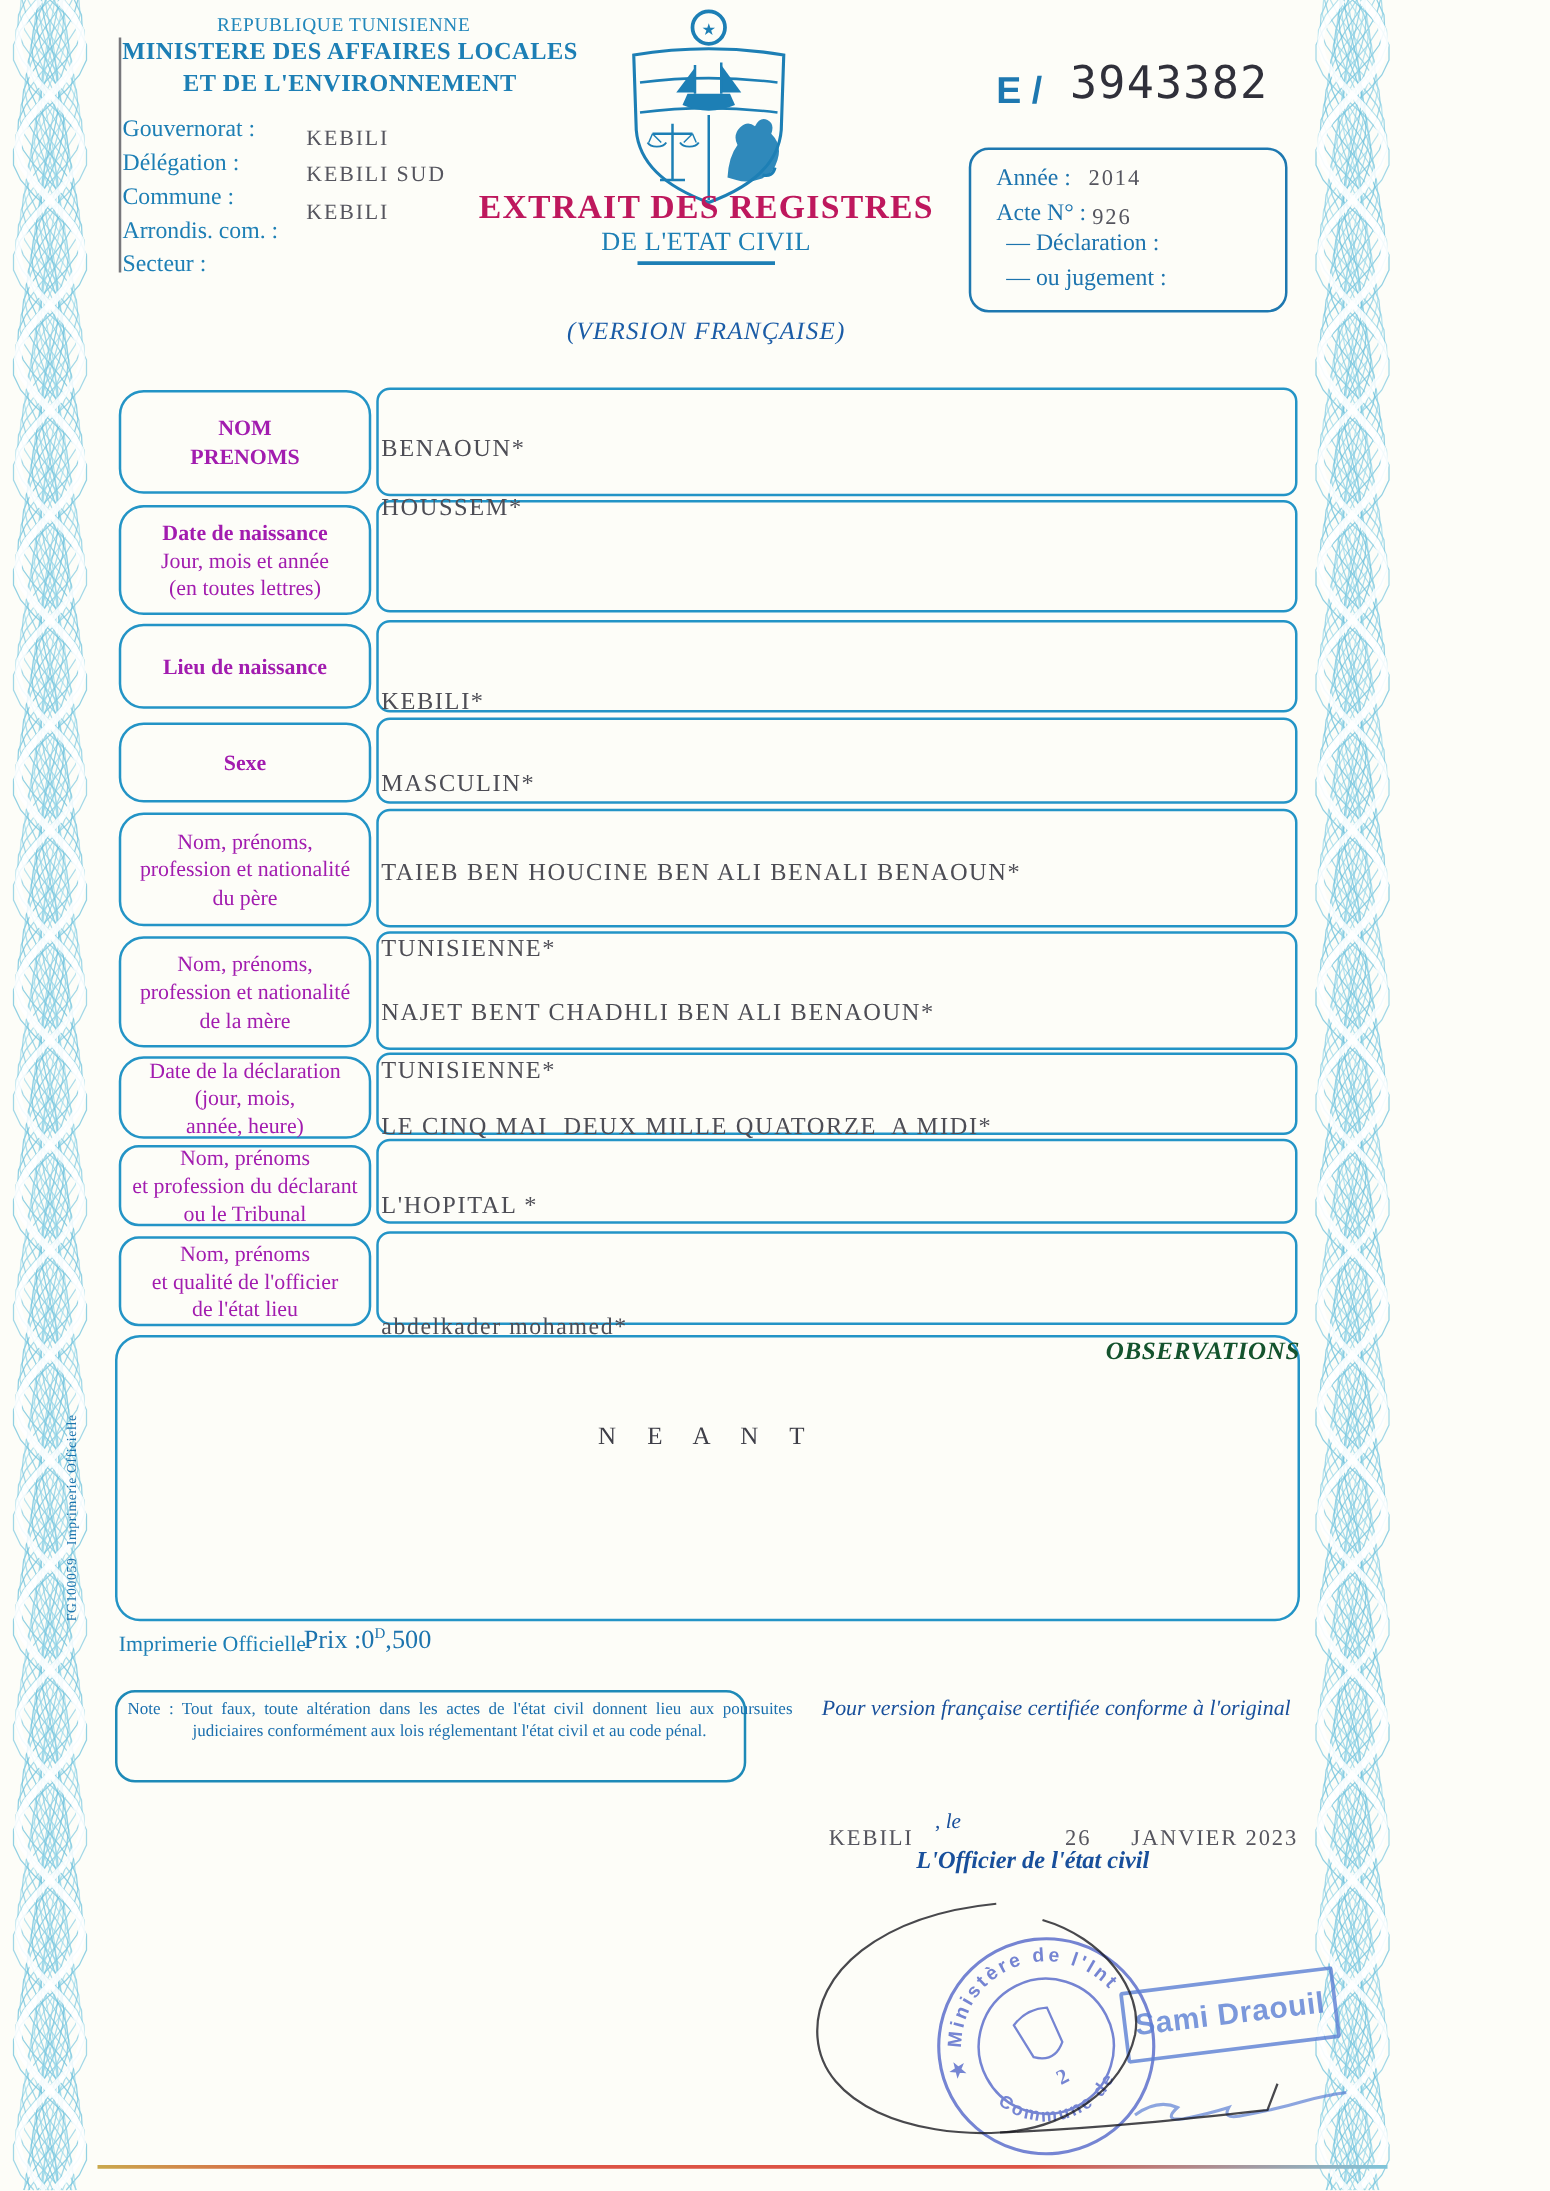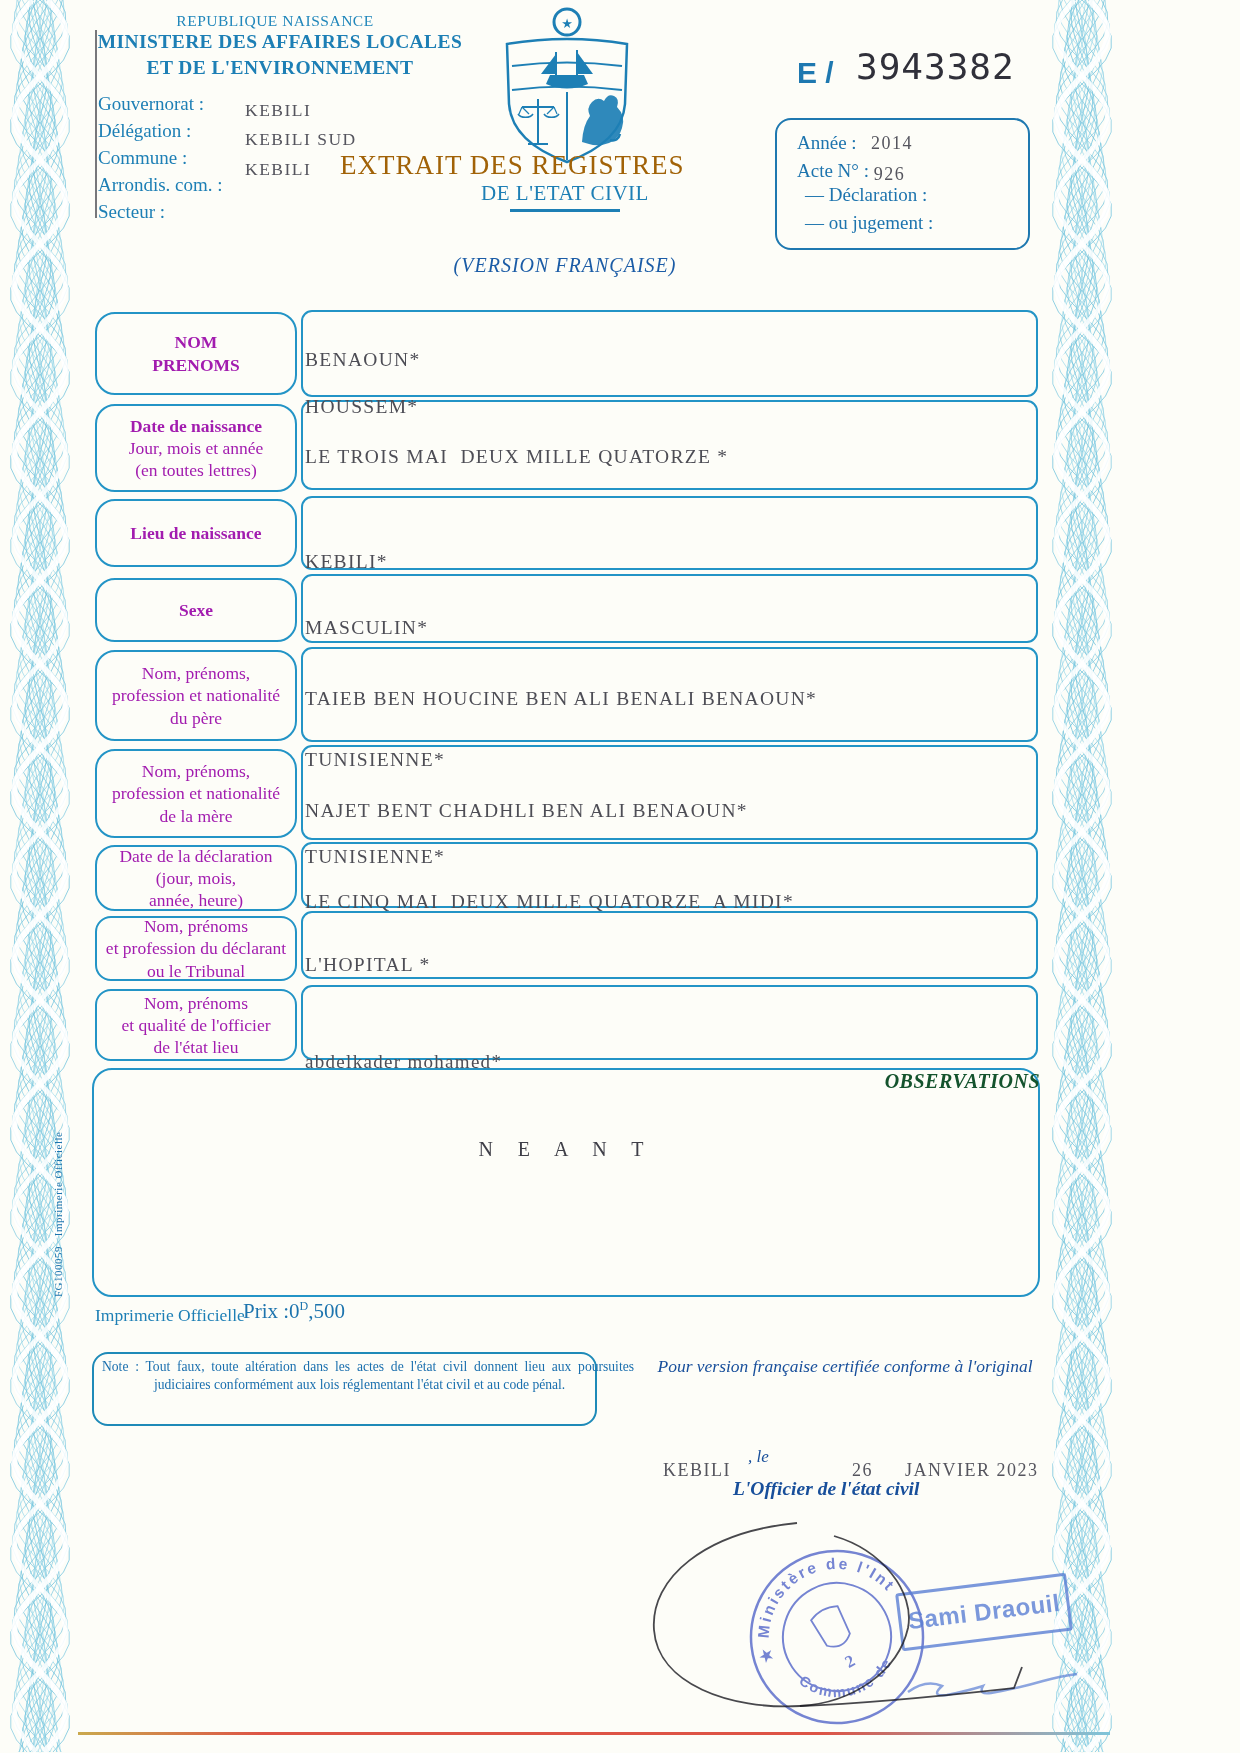--- a/index.html
+++ b/index.html
@@ -7,21 +7,21 @@
         overflow:hidden;font-family:"Liberation Serif",serif;}
   .abs{position:absolute;}
   
   .republic{left:150px;top:12px;width:250px;text-align:center;color:#2187bb;font-size:15.5px;letter-spacing:.5px;}
   .ministry1{left:95px;top:31px;width:370px;text-align:center;color:#1d7fb5;font-weight:bold;font-size:19.5px;letter-spacing:.4px;}
   .ministry2{left:95px;top:57px;width:370px;text-align:center;color:#1d7fb5;font-weight:bold;font-size:19.5px;letter-spacing:.4px;}
   .vrule{left:95px;top:30px;width:1.5px;height:188px;background:#4a4a52;opacity:.75;}
   .admin-label{left:98px;color:#1d7fb5;font-size:19px;line-height:27px;white-space:pre;}
   .admin-value{left:245px;color:#55555e;font-size:17.5px;letter-spacing:1.5px;white-space:pre;}
   
-  .t-extrait{left:340px;top:150px;width:450px;text-align:left;color:#a16207;font-weight:normal;font-size:27px;letter-spacing:1px;}
+  .t-extrait{left:340px;top:150px;width:450px;text-align:center;color:#be185d;font-weight:bold;font-size:27px;letter-spacing:1px;}
   .t-etat{left:340px;top:181px;width:450px;text-align:center;color:#1d7fb5;font-size:21px;letter-spacing:.5px;}
   .t-underline{left:510px;top:209px;width:110px;height:2.5px;background:#1d7fb5;}
   .t-naissance{left:340px;top:216px;width:450px;text-align:center;color:#1b5ca6;font-weight:bold;font-size:33px;letter-spacing:2px;}
   .t-version{left:340px;top:254px;width:450px;text-align:center;color:#1b5ca6;font-style:italic;font-size:20px;letter-spacing:1px;}
   
   .serial-prefix{left:797px;top:56px;color:#1e78b0;font-family:"Liberation Sans",sans-serif;font-size:30px;font-weight:600;}
   .serial-number{left:856px;top:46px;color:#30303a;font-family:"DejaVu Sans Mono",monospace;font-size:36px;font-weight:normal;letter-spacing:1px;}
   .acte-box{left:775px;top:118px;width:255px;height:132px;border:2.5px solid #1e78b0;border-radius:16px;
             color:#1d74ae;font-size:19px;padding:0;box-sizing:border-box;}
   .acte-line{position:absolute;left:20px;white-space:pre;}
@@ -126,21 +126,21 @@
       <path d="M47.1,0 L46.5,12 L44.3,24 L40.8,36 L36.8,48 L33.0,60 L30.2,72 L28.9,84 L29.5,96 L31.7,108 L35.2,120 L39.2,132 L43.0,144 L45.8,156 L47.1,168 L46.5,180 L44.3,192 L40.8,204 L36.8,216 L33.0,228 L30.2,240 L28.9,252 L29.5,264 L31.7,276 L35.2,288 L39.2,300 L43.0,312 L45.8,324 L47.1,336 L46.5,348 L44.3,360 L40.8,372 L36.8,384 L33.0,396 L30.2,408 L28.9,420 L29.5,432 L31.7,444 L35.2,456 L39.2,468 L43.0,480 L45.8,492 L47.1,504 L46.5,516 L44.3,528 L40.8,540 L36.8,552 L33.0,564 L30.2,576 L28.9,588 L29.5,600 L31.7,612 L35.2,624 L39.2,636 L43.0,648 L45.8,660 L47.1,672 L46.5,684 L44.3,696 L40.8,708 L36.8,720 L33.0,732 L30.2,744 L28.9,756 L29.5,768 L31.7,780 L35.2,792 L39.2,804 L43.0,816 L45.8,828 L47.1,840 L46.5,852 L44.3,864 L40.8,876 L36.8,888 L33.0,900 L30.2,912 L28.9,924 L29.5,936 L31.7,948 L35.2,960 L39.2,972 L43.0,984 L45.8,996 L47.1,1008 L46.5,1020 L44.3,1032 L40.8,1044 L36.8,1056 L33.0,1068 L30.2,1080 L28.9,1092 L29.5,1104 L31.7,1116 L35.2,1128 L39.2,1140 L43.0,1152 L45.8,1164 L47.1,1176 L46.5,1188 L44.3,1200 L40.8,1212 L36.8,1224 L33.0,1236 L30.2,1248 L28.9,1260 L29.5,1272 L31.7,1284 L35.2,1296 L39.2,1308 L43.0,1320 L45.8,1332 L47.1,1344 L46.5,1356 L44.3,1368 L40.8,1380 L36.8,1392 L33.0,1404 L30.2,1416 L28.9,1428 L29.5,1440 L31.7,1452 L35.2,1464 L39.2,1476 L43.0,1488 L45.8,1500 L47.1,1512 L46.5,1524 L44.3,1536 L40.8,1548 L36.8,1560 L33.0,1572 L30.2,1584 L28.9,1596 L29.5,1608 L31.7,1620 L35.2,1632 L39.2,1644 L43.0,1656 L45.8,1668 L47.1,1680 L46.5,1692 L44.3,1704 L40.8,1716 L36.8,1728 L33.0,1740 L30.2,1752 " fill="none" stroke="#9ad8ea" stroke-width="1" opacity="0.7"></path>
       <path d="M31.2,0 L32.9,12 L35.6,24 L38.7,36 L41.8,48 L44.1,60 L45.1,72 L44.8,84 L43.1,96 L40.4,108 L37.3,120 L34.2,132 L31.9,144 L30.9,156 L31.2,168 L32.9,180 L35.6,192 L38.7,204 L41.8,216 L44.1,228 L45.1,240 L44.8,252 L43.1,264 L40.4,276 L37.3,288 L34.2,300 L31.9,312 L30.9,324 L31.2,336 L32.9,348 L35.6,360 L38.7,372 L41.8,384 L44.1,396 L45.1,408 L44.8,420 L43.1,432 L40.4,444 L37.3,456 L34.2,468 L31.9,480 L30.9,492 L31.2,504 L32.9,516 L35.6,528 L38.7,540 L41.8,552 L44.1,564 L45.1,576 L44.8,588 L43.1,600 L40.4,612 L37.3,624 L34.2,636 L31.9,648 L30.9,660 L31.2,672 L32.9,684 L35.6,696 L38.7,708 L41.8,720 L44.1,732 L45.1,744 L44.8,756 L43.1,768 L40.4,780 L37.3,792 L34.2,804 L31.9,816 L30.9,828 L31.2,840 L32.9,852 L35.6,864 L38.7,876 L41.8,888 L44.1,900 L45.1,912 L44.8,924 L43.1,936 L40.4,948 L37.3,960 L34.2,972 L31.9,984 L30.9,996 L31.2,1008 L32.9,1020 L35.6,1032 L38.7,1044 L41.8,1056 L44.1,1068 L45.1,1080 L44.8,1092 L43.1,1104 L40.4,1116 L37.3,1128 L34.2,1140 L31.9,1152 L30.9,1164 L31.2,1176 L32.9,1188 L35.6,1200 L38.7,1212 L41.8,1224 L44.1,1236 L45.1,1248 L44.8,1260 L43.1,1272 L40.4,1284 L37.3,1296 L34.2,1308 L31.9,1320 L30.9,1332 L31.2,1344 L32.9,1356 L35.6,1368 L38.7,1380 L41.8,1392 L44.1,1404 L45.1,1416 L44.8,1428 L43.1,1440 L40.4,1452 L37.3,1464 L34.2,1476 L31.9,1488 L30.9,1500 L31.2,1512 L32.9,1524 L35.6,1536 L38.7,1548 L41.8,1560 L44.1,1572 L45.1,1584 L44.8,1596 L43.1,1608 L40.4,1620 L37.3,1632 L34.2,1644 L31.9,1656 L30.9,1668 L31.2,1680 L32.9,1692 L35.6,1704 L38.7,1716 L41.8,1728 L44.1,1740 L45.1,1752 " fill="none" stroke="#6ec2dc" stroke-width="1" opacity="0.75"></path>
       <path d="M44.8,0 L43.1,12 L40.4,24 L37.3,36 L34.2,48 L31.9,60 L30.9,72 L31.2,84 L32.9,96 L35.6,108 L38.7,120 L41.8,132 L44.1,144 L45.1,156 L44.8,168 L43.1,180 L40.4,192 L37.3,204 L34.2,216 L31.9,228 L30.9,240 L31.2,252 L32.9,264 L35.6,276 L38.7,288 L41.8,300 L44.1,312 L45.1,324 L44.8,336 L43.1,348 L40.4,360 L37.3,372 L34.2,384 L31.9,396 L30.9,408 L31.2,420 L32.9,432 L35.6,444 L38.7,456 L41.8,468 L44.1,480 L45.1,492 L44.8,504 L43.1,516 L40.4,528 L37.3,540 L34.2,552 L31.9,564 L30.9,576 L31.2,588 L32.9,600 L35.6,612 L38.7,624 L41.8,636 L44.1,648 L45.1,660 L44.8,672 L43.1,684 L40.4,696 L37.3,708 L34.2,720 L31.9,732 L30.9,744 L31.2,756 L32.9,768 L35.6,780 L38.7,792 L41.8,804 L44.1,816 L45.1,828 L44.8,840 L43.1,852 L40.4,864 L37.3,876 L34.2,888 L31.9,900 L30.9,912 L31.2,924 L32.9,936 L35.6,948 L38.7,960 L41.8,972 L44.1,984 L45.1,996 L44.8,1008 L43.1,1020 L40.4,1032 L37.3,1044 L34.2,1056 L31.9,1068 L30.9,1080 L31.2,1092 L32.9,1104 L35.6,1116 L38.7,1128 L41.8,1140 L44.1,1152 L45.1,1164 L44.8,1176 L43.1,1188 L40.4,1200 L37.3,1212 L34.2,1224 L31.9,1236 L30.9,1248 L31.2,1260 L32.9,1272 L35.6,1284 L38.7,1296 L41.8,1308 L44.1,1320 L45.1,1332 L44.8,1344 L43.1,1356 L40.4,1368 L37.3,1380 L34.2,1392 L31.9,1404 L30.9,1416 L31.2,1428 L32.9,1440 L35.6,1452 L38.7,1464 L41.8,1476 L44.1,1488 L45.1,1500 L44.8,1512 L43.1,1524 L40.4,1536 L37.3,1548 L34.2,1560 L31.9,1572 L30.9,1584 L31.2,1596 L32.9,1608 L35.6,1620 L38.7,1632 L41.8,1644 L44.1,1656 L45.1,1668 L44.8,1680 L43.1,1692 L40.4,1704 L37.3,1716 L34.2,1728 L31.9,1740 L30.9,1752 " fill="none" stroke="#7ac8e0" stroke-width="1" opacity="0.7"></path>
       <path d="M34.1,0 L36.1,12 L38.4,24 L40.6,36 L42.4,48 L43.2,60 L43.1,72 L41.9,84 L39.9,96 L37.6,108 L35.4,120 L33.6,132 L32.8,144 L32.9,156 L34.1,168 L36.1,180 L38.4,192 L40.6,204 L42.4,216 L43.2,228 L43.1,240 L41.9,252 L39.9,264 L37.6,276 L35.4,288 L33.6,300 L32.8,312 L32.9,324 L34.1,336 L36.1,348 L38.4,360 L40.6,372 L42.4,384 L43.2,396 L43.1,408 L41.9,420 L39.9,432 L37.6,444 L35.4,456 L33.6,468 L32.8,480 L32.9,492 L34.1,504 L36.1,516 L38.4,528 L40.6,540 L42.4,552 L43.2,564 L43.1,576 L41.9,588 L39.9,600 L37.6,612 L35.4,624 L33.6,636 L32.8,648 L32.9,660 L34.1,672 L36.1,684 L38.4,696 L40.6,708 L42.4,720 L43.2,732 L43.1,744 L41.9,756 L39.9,768 L37.6,780 L35.4,792 L33.6,804 L32.8,816 L32.9,828 L34.1,840 L36.1,852 L38.4,864 L40.6,876 L42.4,888 L43.2,900 L43.1,912 L41.9,924 L39.9,936 L37.6,948 L35.4,960 L33.6,972 L32.8,984 L32.9,996 L34.1,1008 L36.1,1020 L38.4,1032 L40.6,1044 L42.4,1056 L43.2,1068 L43.1,1080 L41.9,1092 L39.9,1104 L37.6,1116 L35.4,1128 L33.6,1140 L32.8,1152 L32.9,1164 L34.1,1176 L36.1,1188 L38.4,1200 L40.6,1212 L42.4,1224 L43.2,1236 L43.1,1248 L41.9,1260 L39.9,1272 L37.6,1284 L35.4,1296 L33.6,1308 L32.8,1320 L32.9,1332 L34.1,1344 L36.1,1356 L38.4,1368 L40.6,1380 L42.4,1392 L43.2,1404 L43.1,1416 L41.9,1428 L39.9,1440 L37.6,1452 L35.4,1464 L33.6,1476 L32.8,1488 L32.9,1500 L34.1,1512 L36.1,1524 L38.4,1536 L40.6,1548 L42.4,1560 L43.2,1572 L43.1,1584 L41.9,1596 L39.9,1608 L37.6,1620 L35.4,1632 L33.6,1644 L32.8,1656 L32.9,1668 L34.1,1680 L36.1,1692 L38.4,1704 L40.6,1716 L42.4,1728 L43.2,1740 L43.1,1752 " fill="none" stroke="#8fd2e6" stroke-width="1" opacity="0.75"></path>
       <path d="M41.9,0 L39.9,12 L37.6,24 L35.4,36 L33.6,48 L32.8,60 L32.9,72 L34.1,84 L36.1,96 L38.4,108 L40.6,120 L42.4,132 L43.2,144 L43.1,156 L41.9,168 L39.9,180 L37.6,192 L35.4,204 L33.6,216 L32.8,228 L32.9,240 L34.1,252 L36.1,264 L38.4,276 L40.6,288 L42.4,300 L43.2,312 L43.1,324 L41.9,336 L39.9,348 L37.6,360 L35.4,372 L33.6,384 L32.8,396 L32.9,408 L34.1,420 L36.1,432 L38.4,444 L40.6,456 L42.4,468 L43.2,480 L43.1,492 L41.9,504 L39.9,516 L37.6,528 L35.4,540 L33.6,552 L32.8,564 L32.9,576 L34.1,588 L36.1,600 L38.4,612 L40.6,624 L42.4,636 L43.2,648 L43.1,660 L41.9,672 L39.9,684 L37.6,696 L35.4,708 L33.6,720 L32.8,732 L32.9,744 L34.1,756 L36.1,768 L38.4,780 L40.6,792 L42.4,804 L43.2,816 L43.1,828 L41.9,840 L39.9,852 L37.6,864 L35.4,876 L33.6,888 L32.8,900 L32.9,912 L34.1,924 L36.1,936 L38.4,948 L40.6,960 L42.4,972 L43.2,984 L43.1,996 L41.9,1008 L39.9,1020 L37.6,1032 L35.4,1044 L33.6,1056 L32.8,1068 L32.9,1080 L34.1,1092 L36.1,1104 L38.4,1116 L40.6,1128 L42.4,1140 L43.2,1152 L43.1,1164 L41.9,1176 L39.9,1188 L37.6,1200 L35.4,1212 L33.6,1224 L32.8,1236 L32.9,1248 L34.1,1260 L36.1,1272 L38.4,1284 L40.6,1296 L42.4,1308 L43.2,1320 L43.1,1332 L41.9,1344 L39.9,1356 L37.6,1368 L35.4,1380 L33.6,1392 L32.8,1404 L32.9,1416 L34.1,1428 L36.1,1440 L38.4,1452 L40.6,1464 L42.4,1476 L43.2,1488 L43.1,1500 L41.9,1512 L39.9,1524 L37.6,1536 L35.4,1548 L33.6,1560 L32.8,1572 L32.9,1584 L34.1,1596 L36.1,1608 L38.4,1620 L40.6,1632 L42.4,1644 L43.2,1656 L43.1,1668 L41.9,1680 L39.9,1692 L37.6,1704 L35.4,1716 L33.6,1728 L32.8,1740 L32.9,1752 " fill="none" stroke="#9ad8ea" stroke-width="1" opacity="0.7"></path>
       <path d="M45.7,0 L55.7,12 L62.2,24 L63.9,36 L60.5,48 L52.6,60 L41.9,72 L30.3,84 L20.3,96 L13.8,108 L12.1,120 L15.5,132 L23.4,144 L34.1,156 L45.7,168 L55.7,180 L62.2,192 L63.9,204 L60.5,216 L52.6,228 L41.9,240 L30.3,252 L20.3,264 L13.8,276 L12.1,288 L15.5,300 L23.4,312 L34.1,324 L45.7,336 L55.7,348 L62.2,360 L63.9,372 L60.5,384 L52.6,396 L41.9,408 L30.3,420 L20.3,432 L13.8,444 L12.1,456 L15.5,468 L23.4,480 L34.1,492 L45.7,504 L55.7,516 L62.2,528 L63.9,540 L60.5,552 L52.6,564 L41.9,576 L30.3,588 L20.3,600 L13.8,612 L12.1,624 L15.5,636 L23.4,648 L34.1,660 L45.7,672 L55.7,684 L62.2,696 L63.9,708 L60.5,720 L52.6,732 L41.9,744 L30.3,756 L20.3,768 L13.8,780 L12.1,792 L15.5,804 L23.4,816 L34.1,828 L45.7,840 L55.7,852 L62.2,864 L63.9,876 L60.5,888 L52.6,900 L41.9,912 L30.3,924 L20.3,936 L13.8,948 L12.1,960 L15.5,972 L23.4,984 L34.1,996 L45.7,1008 L55.7,1020 L62.2,1032 L63.9,1044 L60.5,1056 L52.6,1068 L41.9,1080 L30.3,1092 L20.3,1104 L13.8,1116 L12.1,1128 L15.5,1140 L23.4,1152 L34.1,1164 L45.7,1176 L55.7,1188 L62.2,1200 L63.9,1212 L60.5,1224 L52.6,1236 L41.9,1248 L30.3,1260 L20.3,1272 L13.8,1284 L12.1,1296 L15.5,1308 L23.4,1320 L34.1,1332 L45.7,1344 L55.7,1356 L62.2,1368 L63.9,1380 L60.5,1392 L52.6,1404 L41.9,1416 L30.3,1428 L20.3,1440 L13.8,1452 L12.1,1464 L15.5,1476 L23.4,1488 L34.1,1500 L45.7,1512 L55.7,1524 L62.2,1536 L63.9,1548 L60.5,1560 L52.6,1572 L41.9,1584 L30.3,1596 L20.3,1608 L13.8,1620 L12.1,1632 L15.5,1644 L23.4,1656 L34.1,1668 L45.7,1680 L55.7,1692 L62.2,1704 L63.9,1716 L60.5,1728 L52.6,1740 L41.9,1752 " fill="none" stroke="#ffffff" stroke-width="6" opacity="0.9"></path>
       <path d="M30.3,0 L20.3,12 L13.8,24 L12.1,36 L15.5,48 L23.4,60 L34.1,72 L45.7,84 L55.7,96 L62.2,108 L63.9,120 L60.5,132 L52.6,144 L41.9,156 L30.3,168 L20.3,180 L13.8,192 L12.1,204 L15.5,216 L23.4,228 L34.1,240 L45.7,252 L55.7,264 L62.2,276 L63.9,288 L60.5,300 L52.6,312 L41.9,324 L30.3,336 L20.3,348 L13.8,360 L12.1,372 L15.5,384 L23.4,396 L34.1,408 L45.7,420 L55.7,432 L62.2,444 L63.9,456 L60.5,468 L52.6,480 L41.9,492 L30.3,504 L20.3,516 L13.8,528 L12.1,540 L15.5,552 L23.4,564 L34.1,576 L45.7,588 L55.7,600 L62.2,612 L63.9,624 L60.5,636 L52.6,648 L41.9,660 L30.3,672 L20.3,684 L13.8,696 L12.1,708 L15.5,720 L23.4,732 L34.1,744 L45.7,756 L55.7,768 L62.2,780 L63.9,792 L60.5,804 L52.6,816 L41.9,828 L30.3,840 L20.3,852 L13.8,864 L12.1,876 L15.5,888 L23.4,900 L34.1,912 L45.7,924 L55.7,936 L62.2,948 L63.9,960 L60.5,972 L52.6,984 L41.9,996 L30.3,1008 L20.3,1020 L13.8,1032 L12.1,1044 L15.5,1056 L23.4,1068 L34.1,1080 L45.7,1092 L55.7,1104 L62.2,1116 L63.9,1128 L60.5,1140 L52.6,1152 L41.9,1164 L30.3,1176 L20.3,1188 L13.8,1200 L12.1,1212 L15.5,1224 L23.4,1236 L34.1,1248 L45.7,1260 L55.7,1272 L62.2,1284 L63.9,1296 L60.5,1308 L52.6,1320 L41.9,1332 L30.3,1344 L20.3,1356 L13.8,1368 L12.1,1380 L15.5,1392 L23.4,1404 L34.1,1416 L45.7,1428 L55.7,1440 L62.2,1452 L63.9,1464 L60.5,1476 L52.6,1488 L41.9,1500 L30.3,1512 L20.3,1524 L13.8,1536 L12.1,1548 L15.5,1560 L23.4,1572 L34.1,1584 L45.7,1596 L55.7,1608 L62.2,1620 L63.9,1632 L60.5,1644 L52.6,1656 L41.9,1668 L30.3,1680 L20.3,1692 L13.8,1704 L12.1,1716 L15.5,1728 L23.4,1740 L34.1,1752 " fill="none" stroke="#ffffff" stroke-width="5" opacity="0.85"></path>
     </svg>
 
   <div class="abs vrule"></div>
-  <div class="abs republic">REPUBLIQUE NAISSANCE</div>
+  <div class="abs republic">REPUBLIQUE TUNISIENNE</div>
   <div class="abs ministry1">MINISTERE DES AFFAIRES LOCALES</div>
   <div class="abs ministry2">ET DE L'ENVIRONNEMENT</div>
 
   <div class="abs admin-label" style="top:90px">Gouvernorat :</div>
   <div class="abs admin-label" style="top:117px">Délégation :</div>
   <div class="abs admin-label" style="top:144px">Commune :</div>
   <div class="abs admin-label" style="top:171px">Arrondis. com. :</div>
   <div class="abs admin-label" style="top:198px">Secteur :</div>
   <div class="abs admin-value" style="top:100px">KEBILI</div>
   <div class="abs admin-value" style="top:129px">KEBILI SUD</div>
@@ -235,21 +235,20 @@
   <div class="vbox" style="top:496px;height:74px"></div>
   <div class="vbox" style="top:574px;height:69px"></div>
   <div class="vbox" style="top:647px;height:95px"></div>
   <div class="vbox" style="top:745px;height:95px"></div>
   <div class="vbox" style="top:842px;height:66px"></div>
   <div class="vbox" style="top:911px;height:68px"></div>
   <div class="vbox" style="top:985px;height:75px"></div>
 
   <span class="typed" style="top:349px">BENAOUN*</span>
   <span class="typed" style="top:396px">HOUSSEM*</span>
-  <span class="typed" style="top:446px">LE TROIS MAI  DEUX MILLE QUATORZE *</span>
   <span class="typed" style="top:551px">KEBILI*</span>
   <span class="typed" style="top:617px">MASCULIN*</span>
   <span class="typed" style="top:688px">TAIEB BEN HOUCINE BEN ALI BENALI BENAOUN*</span>
   <span class="typed" style="top:749px">TUNISIENNE*</span>
   <span class="typed" style="top:800px">NAJET BENT CHADHLI BEN ALI BENAOUN*</span>
   <span class="typed" style="top:846px">TUNISIENNE*</span>
   <span class="typed" style="top:891px">LE CINQ MAI  DEUX MILLE QUATORZE  A MIDI*</span>
   <span class="typed" style="top:954px">L'HOPITAL *</span>
   <span class="typed" style="top:1051px;font-size:19px">abdelkader mohamed*</span>
 

